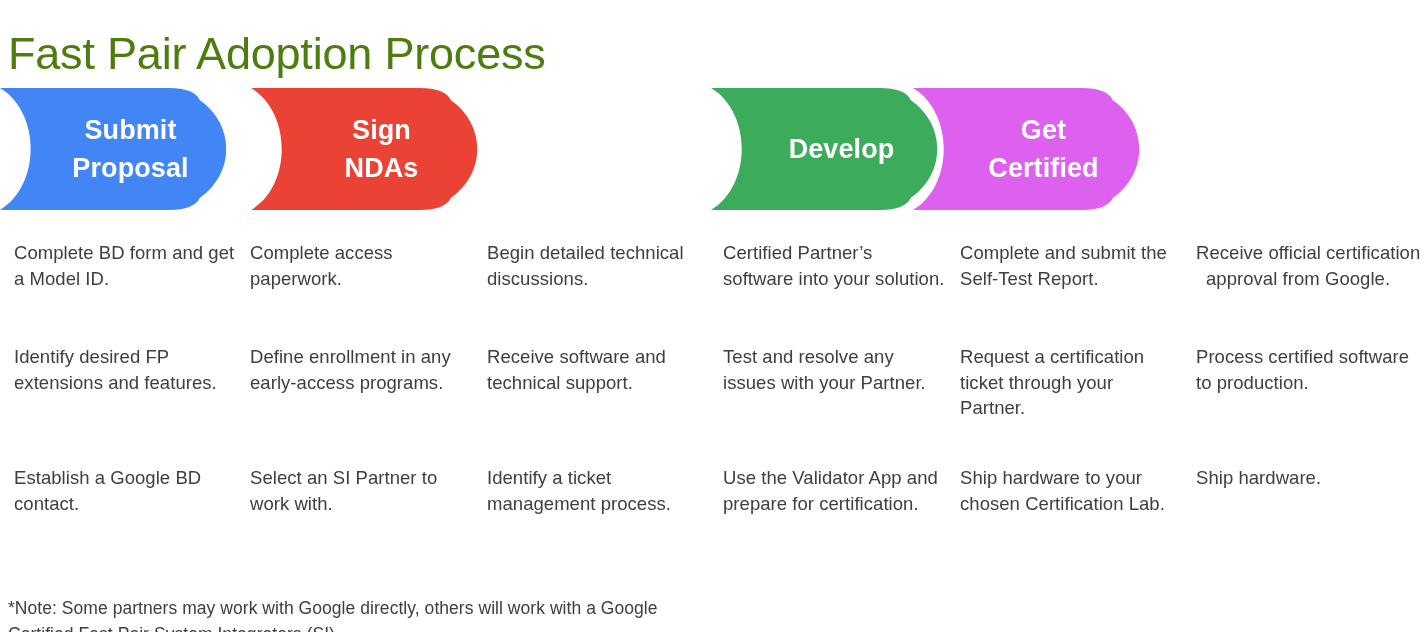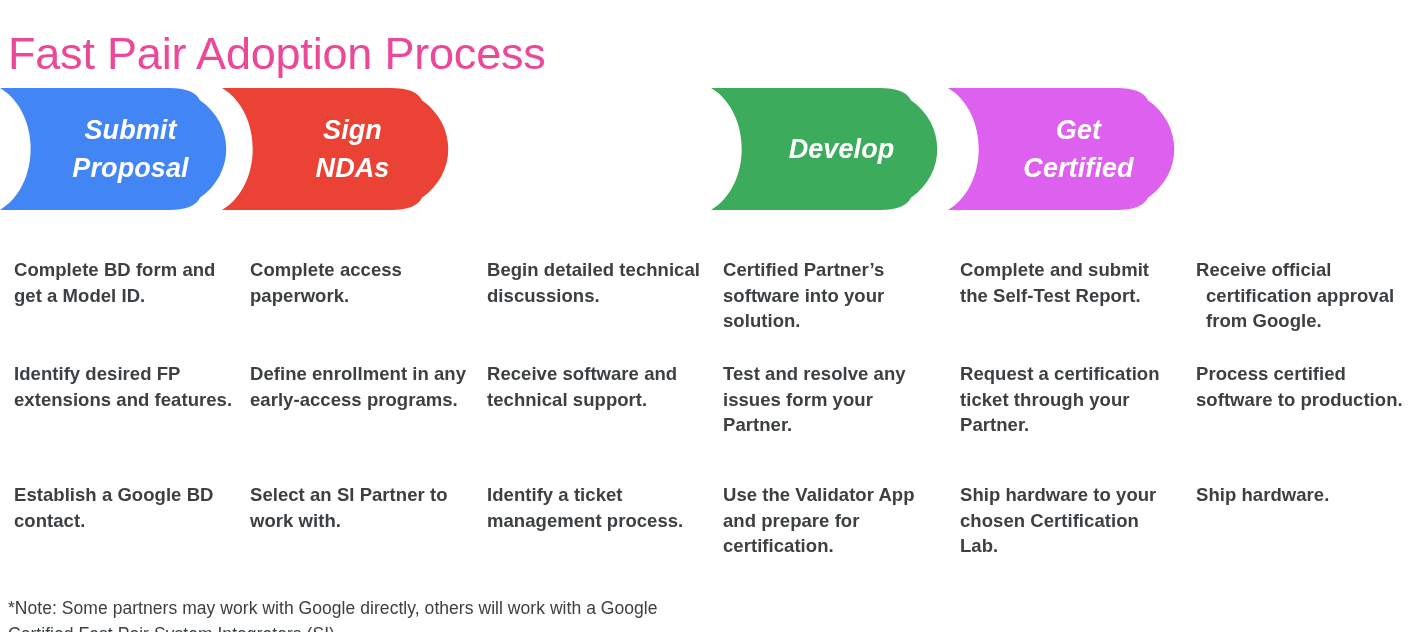--- a/index.html
+++ b/index.html
@@ -24,32 +24,31 @@
 
   
   .page-title {
     position: absolute;
     left: 8px;
     top: -4px;
     font-size: 45px;
     line-height: 56px;
     font-weight: 300;
     letter-spacing: -0.2px;
-    color: #ec4899;
+    color: #4d7c0f;
     white-space: nowrap;
   }
 
   
   .chevron-band {
     position: absolute;
     left: 0;
     top: 88px;
     width: 1423px;
     height: 122px;
-    font-style: italic;
   }
   .chevron {
     position: absolute;
     top: 0;
     width: 237px;
     height: 122px;
   }
   .chevron svg {
     position: absolute;
     inset: 0;
@@ -91,23 +90,22 @@
     top: 0;
     width: 222px;
   }
   .detail-item {
     position: absolute;
     left: 0;
     width: 222px;
     font-size: 18.5px;
     line-height: 25.5px;
     color: #3c4043;
-    font-weight: 700;
+    font-weight: 400;
     letter-spacing: 0.05px;
-    margin-top: 17px;
   }
   .detail-item.row0 { top: 8px; }
   .detail-item.row1 { top: 112px; }
   .detail-item.row2 { top: 233px; }
   .detail-item.indented {
     padding-left: 10px;
     text-indent: -10px;
   }
 
   
@@ -132,34 +130,34 @@
 
   <div class="chevron-band">
 
   <div class="chevron" style="left: 0px; z-index: 20;">
         <svg viewBox="0 0 243 122" preserveAspectRatio="none">
           <path d="M 0,0 L 173,0 Q 199,0 205,12.200000000000001 C 241,36.6 241,85.39999999999999 205,109.8 Q 199,122 173,122 L 0,122 C 42,97.60000000000001 42,24.400000000000002 0,0 Z" fill="#4285f4"></path>
         </svg>
         <div class="chevron-label">Submit
 Proposal</div>
       </div>
-      <div class="chevron" style="left: 222px; z-index: 19;">
+      <div class="chevron" style="left: 251px; z-index: 19;">
         <svg viewBox="0 0 243 122" preserveAspectRatio="none">
           <path d="M 0,0 L 173,0 Q 199,0 205,12.200000000000001 C 241,36.6 241,85.39999999999999 205,109.8 Q 199,122 173,122 L 0,122 C 42,97.60000000000001 42,24.400000000000002 0,0 Z" fill="#ea4335"></path>
         </svg>
         <div class="chevron-label">Sign
 NDAs</div>
       </div>
       <div class="chevron" style="left: 711px; z-index: 17;">
         <svg viewBox="0 0 243 122" preserveAspectRatio="none">
           <path d="M 0,0 L 173,0 Q 199,0 205,12.200000000000001 C 241,36.6 241,85.39999999999999 205,109.8 Q 199,122 173,122 L 0,122 C 42,97.60000000000001 42,24.400000000000002 0,0 Z" fill="#3cab5c"></path>
         </svg>
         <div class="chevron-label">Develop</div>
       </div>
-      <div class="chevron" style="left: 948px; z-index: 16;">
+      <div class="chevron" style="left: 913px; z-index: 16;">
         <svg viewBox="0 0 243 122" preserveAspectRatio="none">
           <path d="M 0,0 L 173,0 Q 199,0 205,12.200000000000001 C 241,36.6 241,85.39999999999999 205,109.8 Q 199,122 173,122 L 0,122 C 42,97.60000000000001 42,24.400000000000002 0,0 Z" fill="#dd60ef"></path>
         </svg>
         <div class="chevron-label">Get
 Certified</div>
       </div>
     </div>
 
   <div class="details">
 
@@ -173,21 +171,21 @@
         <div class="detail-item row1">Define enrollment in any early-access programs.</div>
         <div class="detail-item row2">Select an SI Partner to work with.</div>
       </div>
       <div class="detail-col" style="left: 487px;">
         <div class="detail-item row0">Begin detailed technical discussions.</div>
         <div class="detail-item row1">Receive software and technical support.</div>
         <div class="detail-item row2">Identify a ticket management process.</div>
       </div>
       <div class="detail-col" style="left: 723px;">
         <div class="detail-item row0">Certified Partner’s software into your solution.</div>
-        <div class="detail-item row1">Test and resolve any issues form your Partner.</div>
+        <div class="detail-item row1">Test and resolve any issues with your Partner.</div>
         <div class="detail-item row2">Use the Validator App and prepare for certification.</div>
       </div>
       <div class="detail-col" style="left: 960px;">
         <div class="detail-item row0">Complete and submit the Self-Test Report.</div>
         <div class="detail-item row1">Request a certification ticket through your Partner.</div>
         <div class="detail-item row2">Ship hardware to your chosen Certification Lab.</div>
       </div>
       <div class="detail-col" style="left: 1196px;">
         <div class="detail-item row0 indented">Receive official certification approval from Google.</div>
         <div class="detail-item row1">Process certified software to production.</div>

